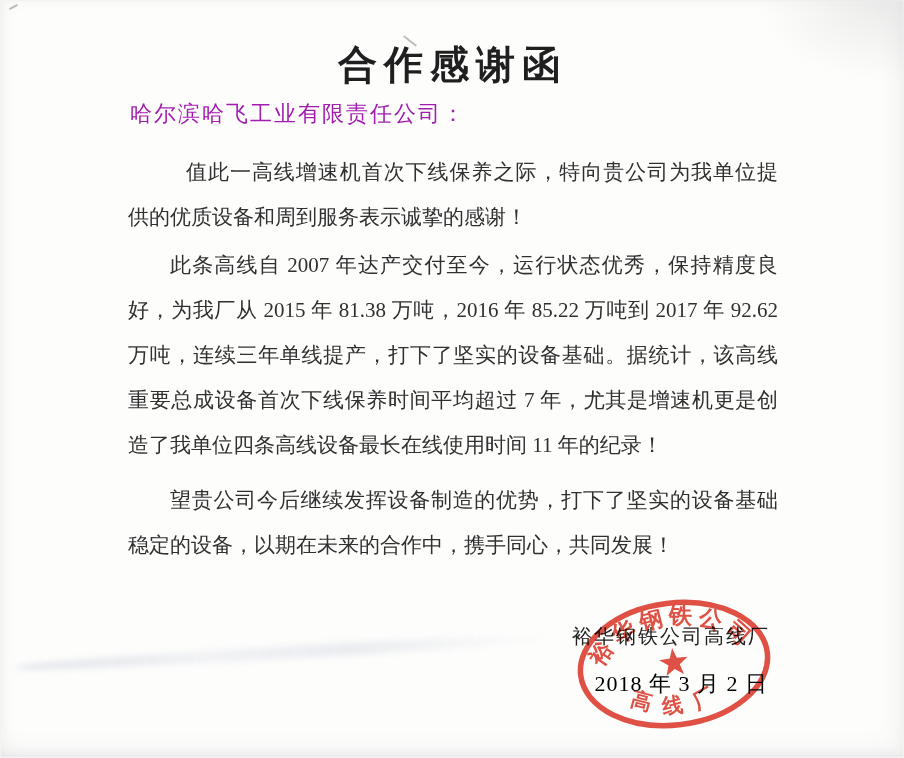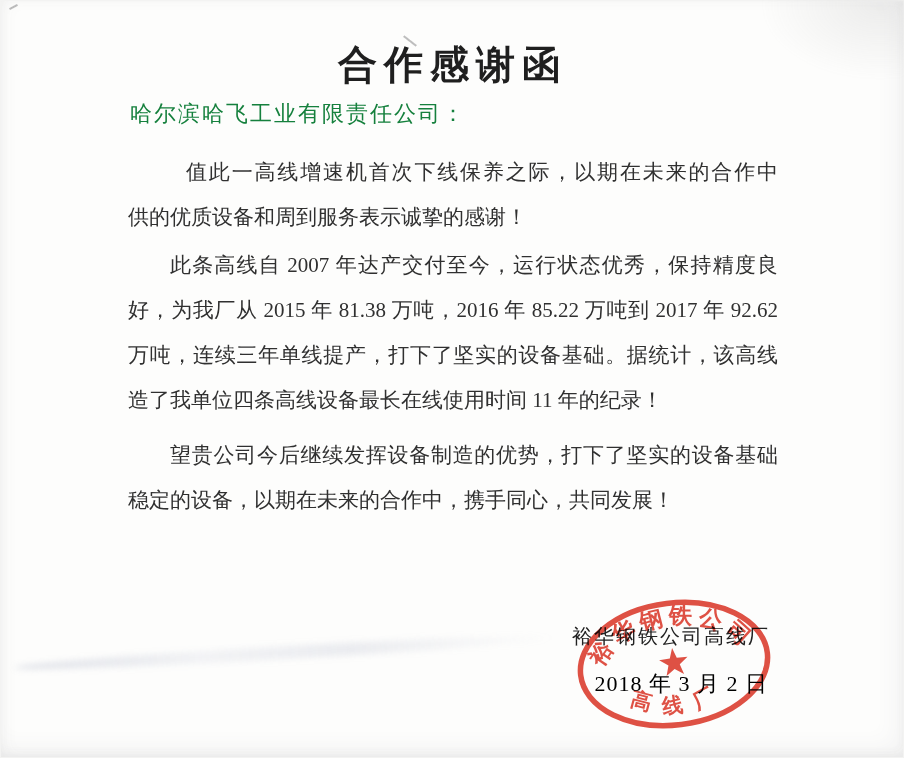--- a/index.html
+++ b/index.html
@@ -7,21 +7,21 @@
     position:relative;width:904px;height:758px;background:#fdfdfc;overflow:hidden;
     font-family:"Liberation Serif","DejaVu Serif",serif;color:#2e2e2e;
     box-shadow:inset 0 0 0 1px #f3f3f2, inset -8px -10px 22px rgba(90,90,95,.06),
                inset 5px 0 16px rgba(90,90,95,.04), inset 0 -4px 10px rgba(90,90,95,.05);
   }
   .title{
     position:absolute;top:44px;left:128px;width:650px;height:42px;line-height:42px;
     text-align:center;font-size:39px;font-weight:700;letter-spacing:7px;color:#1f1f1f;
   }
   .salutation{
-    position:absolute;top:99px;left:130px;font-size:22px;letter-spacing:2px;color:#15803d;
+    position:absolute;top:99px;left:130px;font-size:22px;letter-spacing:2px;color:#a21caf;
     white-space:nowrap;
   }
   .body-block{position:absolute;top:150px;left:128px;width:650px;}
   .line{
     height:45px;line-height:45px;font-size:21px;color:#303030;white-space:nowrap;
   }
   .full{text-align:justify;text-align-last:justify;}
   .end{text-align:left;}
   .ind-a{text-indent:58px;}
   .ind-b{text-indent:42px;}
@@ -64,25 +64,26 @@
 </head>
 <body>
 
 <div class="page">
 
   <div class="title">合作感谢函</div>
 
   <div class="salutation">哈尔滨哈飞工业有限责任公司：</div>
 
   <div class="body-block">
-    <div class="line full ind-a">值此一高线增速机首次下线保养之际，以期在未来的合作中</div>
+    <div class="line full ind-a">值此一高线增速机首次下线保养之际，特向贵公司为我单位提</div>
     <div class="line end">供的优质设备和周到服务表示诚挚的感谢！</div>
     <div class="line full ind-b gap-sm">此条高线自 2007 年达产交付至今，运行状态优秀，保持精度良</div>
     <div class="line full">好，为我厂从 2015 年 81.38 万吨，2016 年 85.22 万吨到 2017 年 92.62</div>
     <div class="line full">万吨，连续三年单线提产，打下了坚实的设备基础。据统计，该高线</div>
+    <div class="line full">重要总成设备首次下线保养时间平均超过 7 年，尤其是增速机更是创</div>
     <div class="line end">造了我单位四条高线设备最长在线使用时间 11 年的纪录！</div>
     <div class="line full ind-b gap-md">望贵公司今后继续发挥设备制造的优势，打下了坚实的设备基础</div>
     <div class="line end">稳定的设备，以期在未来的合作中，携手同心，共同发展！</div>
   </div>
 
   <div class="signature">裕华钢铁公司高线厂</div>
   <div class="dateline">2018 年 3 月 2 日</div>
 
   <svg class="stamp" viewBox="-106 -74 212 148" xmlns="http://www.w3.org/2000/svg">
     <defs>

